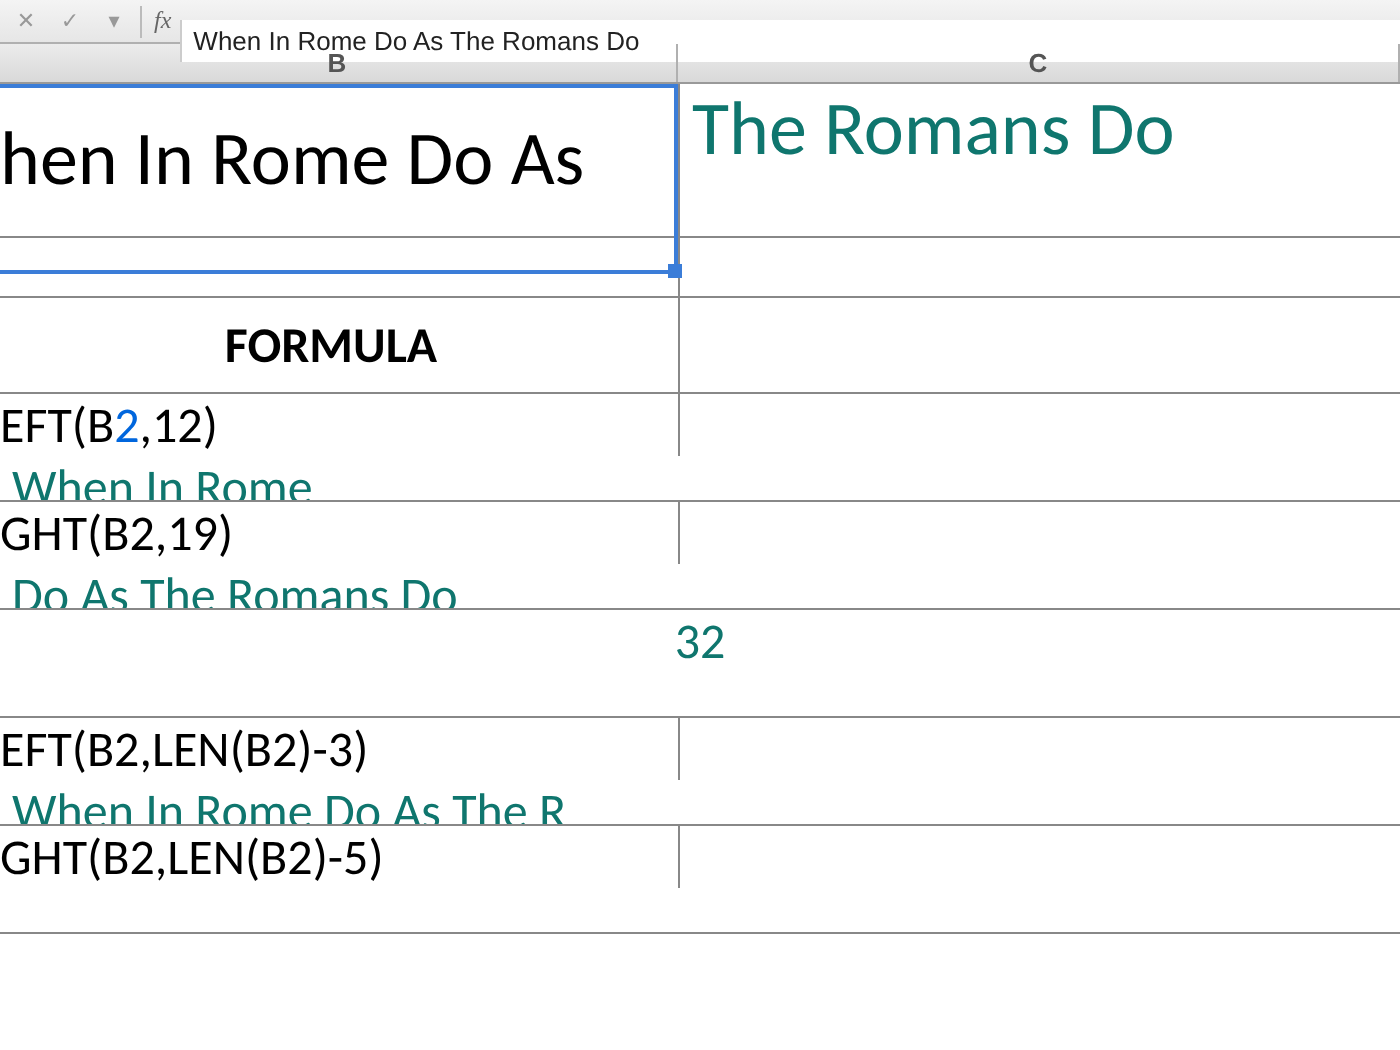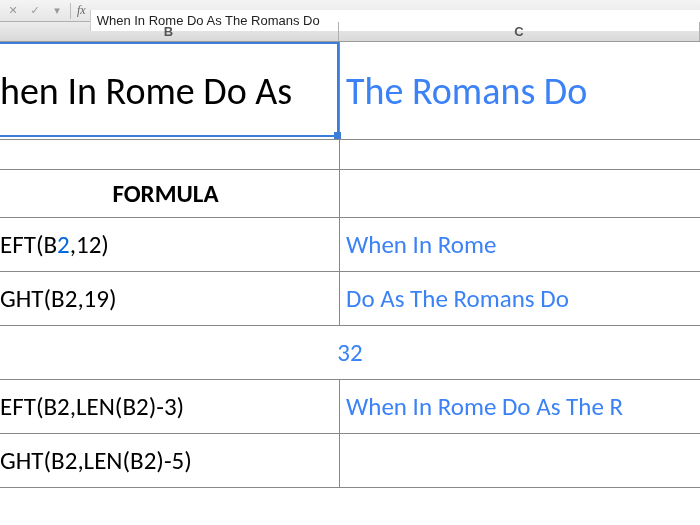--- a/index.html
+++ b/index.html
@@ -72,42 +72,42 @@
       color: #555;
       line-height: 20px;
     }
     .col-b { width: 340px; margin-left: -1px; }
     .col-c { flex: 1; }
     .grid { position: relative; }
     .row {
       display: flex;
       border-bottom: 1px solid #888;
     }
-    .row-big { height: 98px; }
+    .row-big { height: 77px; }
     .row-gap { height: 30px; border-bottom: 1px solid #888; }
     .row-header { height: 48px; }
-    .row-data { height: 54px; }
+    .row-data { height: 54px; flex-direction: column; }
     .cell-b {
       width: 340px;
       border-right: 1px solid #888;
       padding: 0 8px 0 0;
       display: flex;
       align-items: center;
       font-size: 25px;
       color: #000;
       overflow: hidden;
       white-space: nowrap;
     }
     .cell-c {
       flex: 1;
       padding: 0 6px;
       display: flex;
-      align-items: center;
+      align-items: flex-start;
       font-size: 25px;
-      color: #3b82f6;
+      color: #0f766e;
       overflow: hidden;
       white-space: nowrap;
     }
     .big-text { font-size: 38px; }
     .center { justify-content: center; }
     .header-text { font-size: 25px; font-weight: bold; }
     .selected-cell {
       position: absolute;
       top: 0;
       left: -2px;

